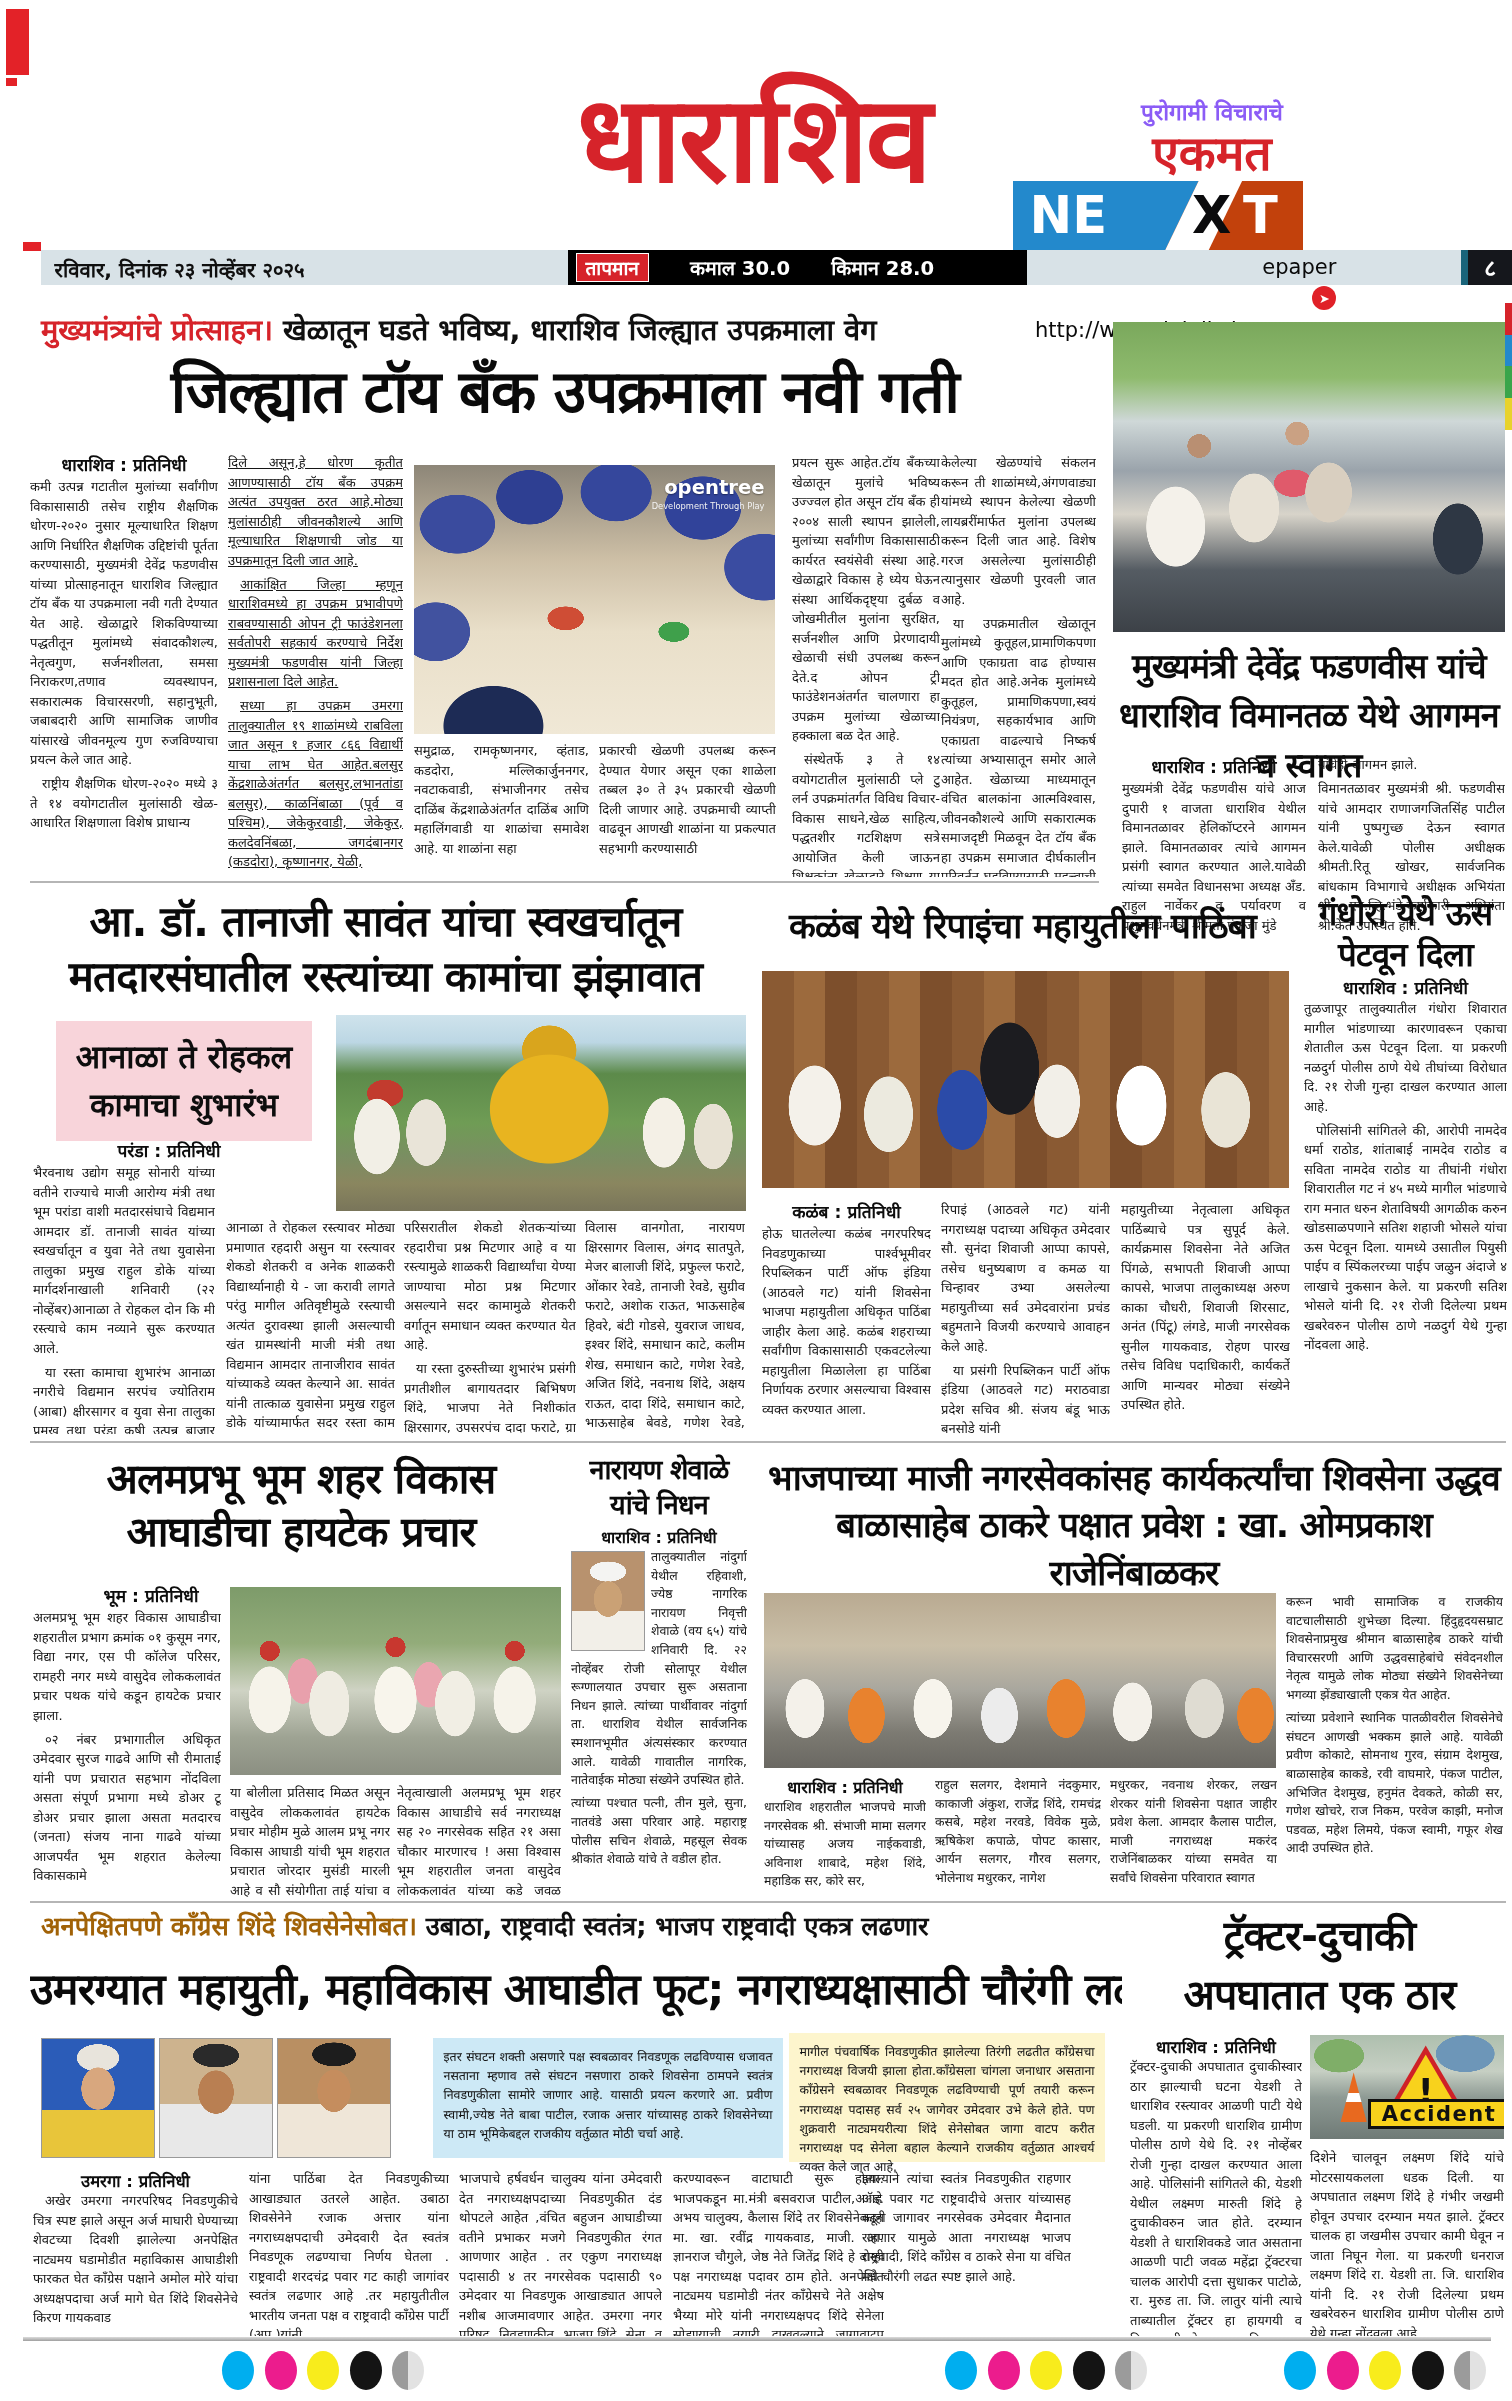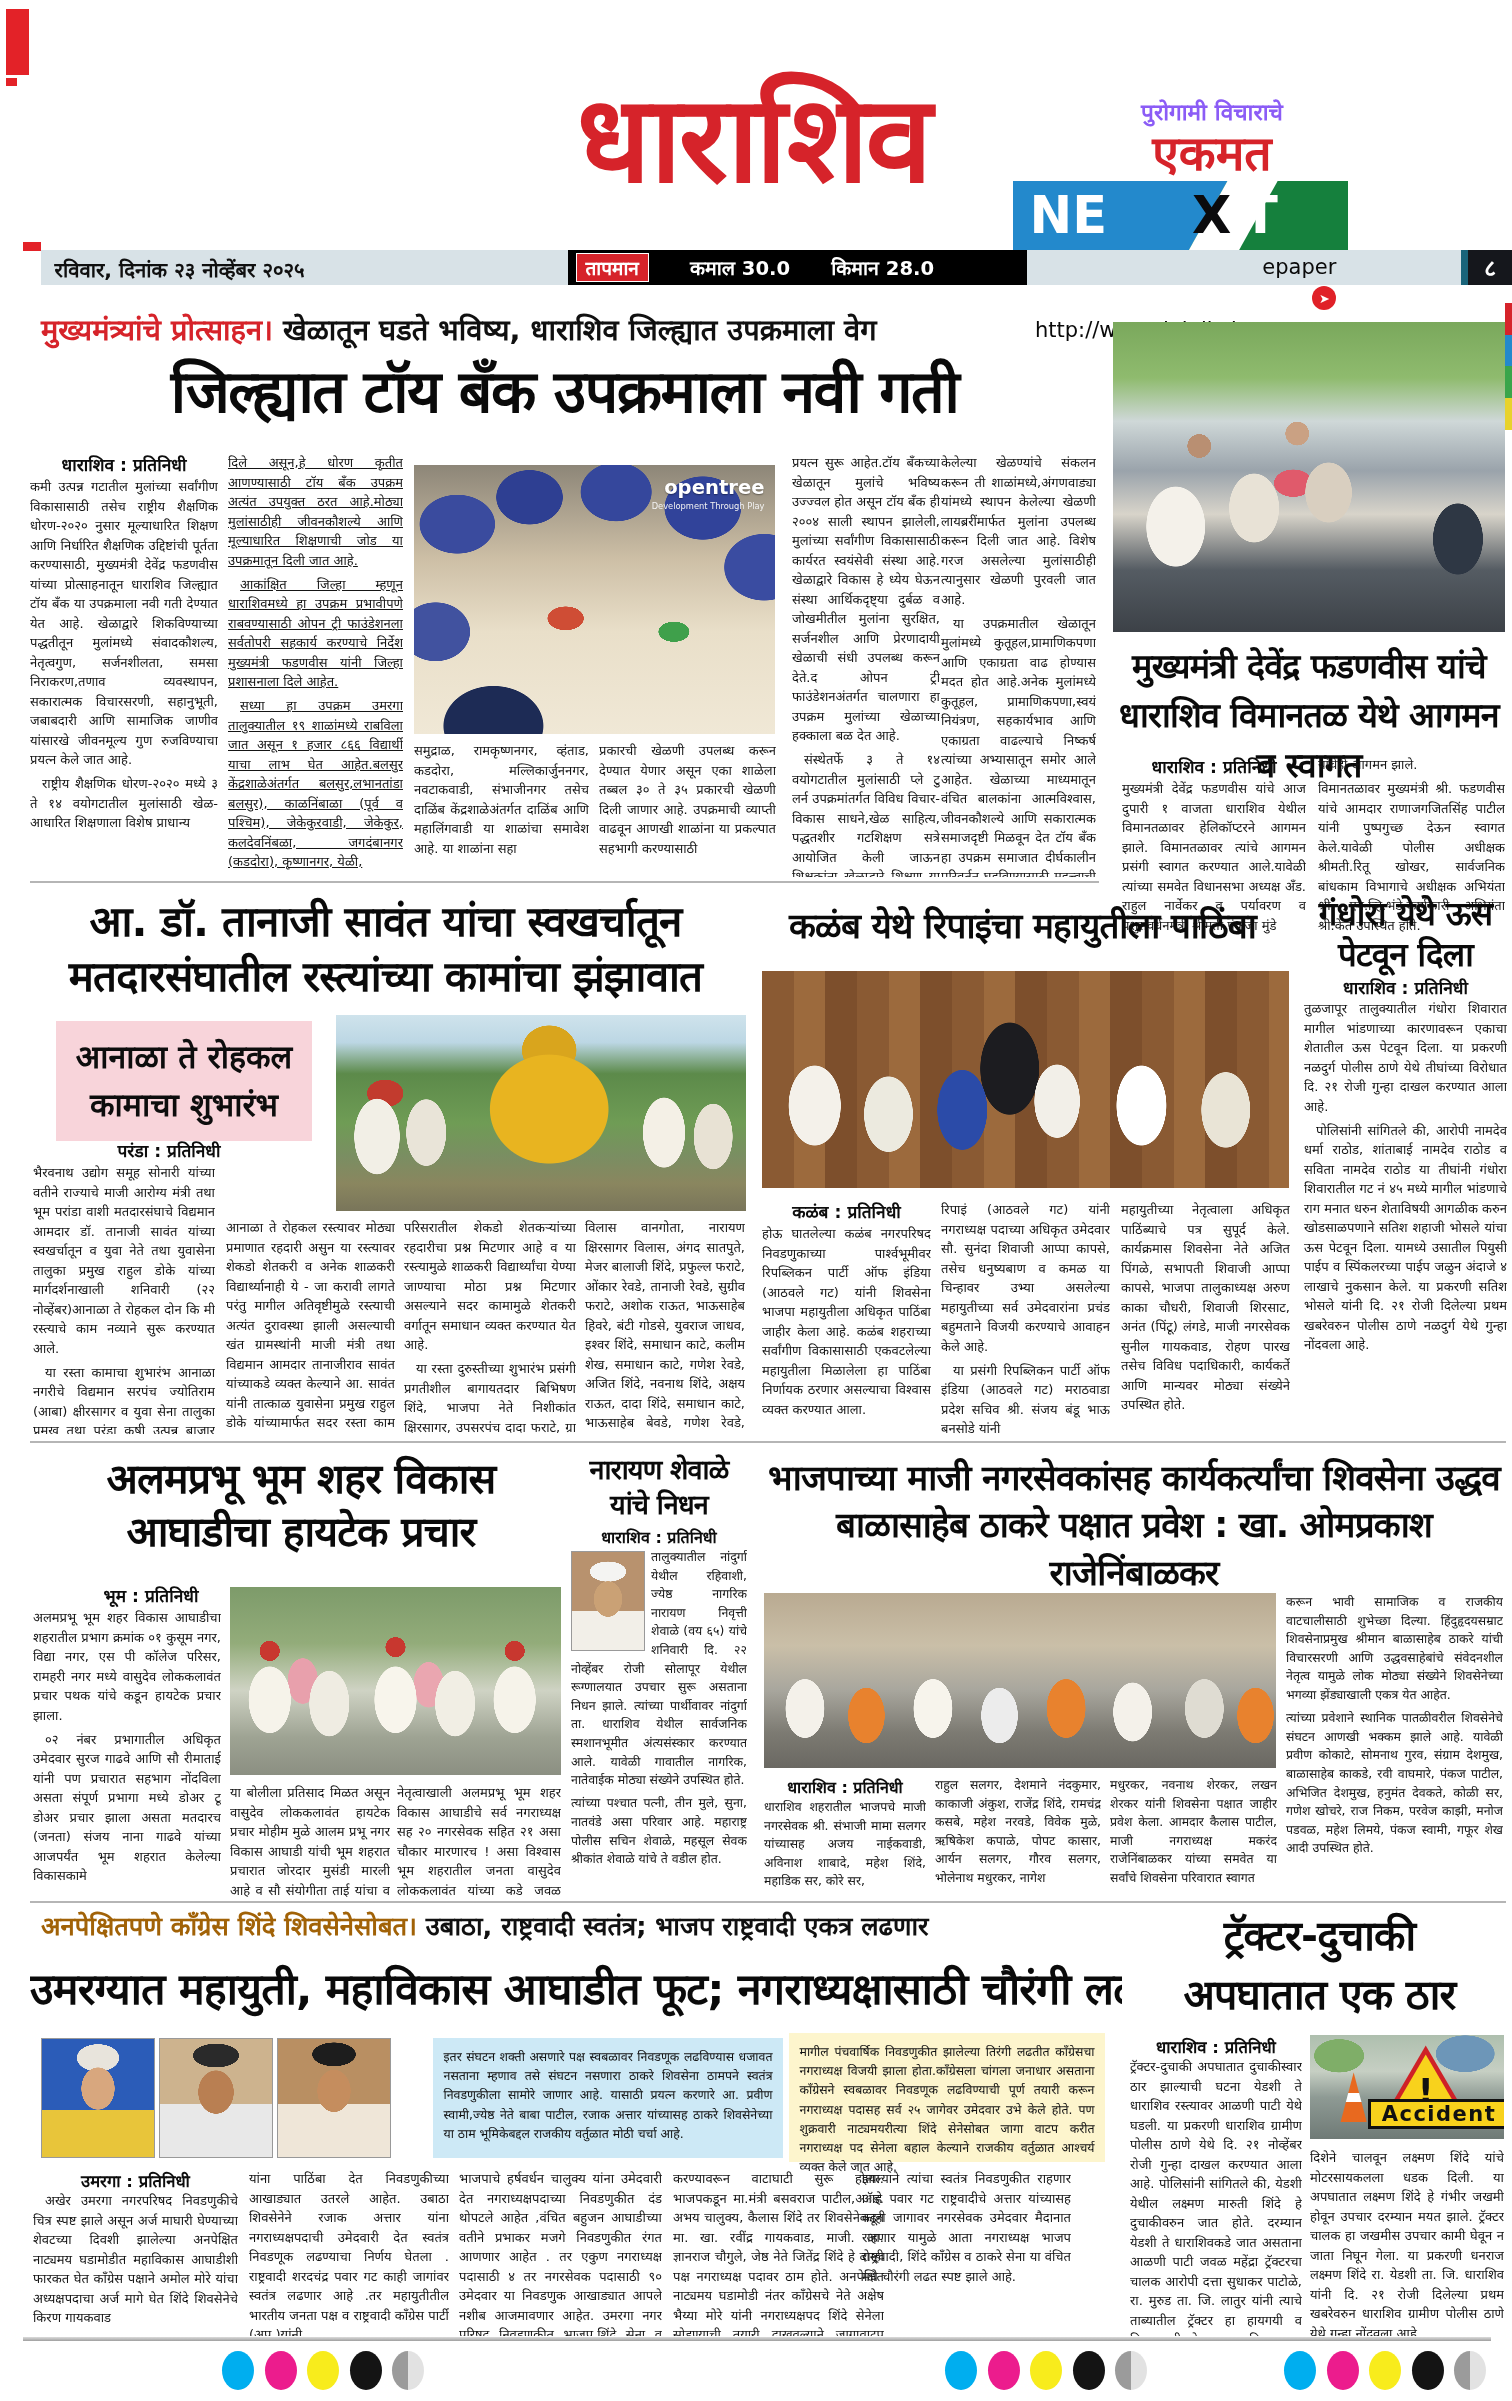--- a/index.html
+++ b/index.html
@@ -8,21 +8,21 @@
   .abs{position:absolute;}
   
   .corner-mark{left:6px;top:9px;width:22.6px;height:66px;background:#e32228;}
   .corner-mark2{left:6px;top:78px;width:10.5px;height:7.5px;background:#e32228;}
   .mast-title{left:493px;top:53px;width:520px;text-align:center;color:#d6232a;
               font-size:120px;font-weight:800;line-height:1.45;letter-spacing:-3px;}
   .tagline-top{left:1099px;top:96px;width:226px;text-align:center;color:#8b5cf6;
                font-size:22.6px;font-weight:700;}
   .brand{left:1099px;top:119px;width:226px;text-align:center;color:#d6232a;
          font-size:48px;font-weight:800;}
-  .next-logo{left:1013px;top:181px;width:335px;height:72px;background:#15803d;}
+  .next-logo{left:1013px;top:181px;width:290px;height:72px;background:#c2410c;}
   .next-blue{position:absolute;inset:0;background:#2389cc;
              clip-path:polygon(0 0,64% 0,52% 100%,0 100%);}
   .next-white{position:absolute;inset:0;background:#ffffff;
               clip-path:polygon(64% 0,79% 0,67% 100%,52% 100%);}
   .next-ne{position:absolute;left:16.6px;top:4.5px;color:#fff;font-size:51px;font-weight:800;}
   .next-x{position:absolute;left:179px;top:4.5px;color:#0b0b0d;font-size:51px;font-weight:800;}
   .next-t{position:absolute;left:230px;top:4.5px;color:#fff;font-size:51px;font-weight:800;}
   
   .datebar{left:41px;top:250px;width:1471px;height:35px;background:#d8e2e7;}
   .datebar-redmark{left:22.6px;top:242px;width:18px;height:9px;background:#e32228;}

